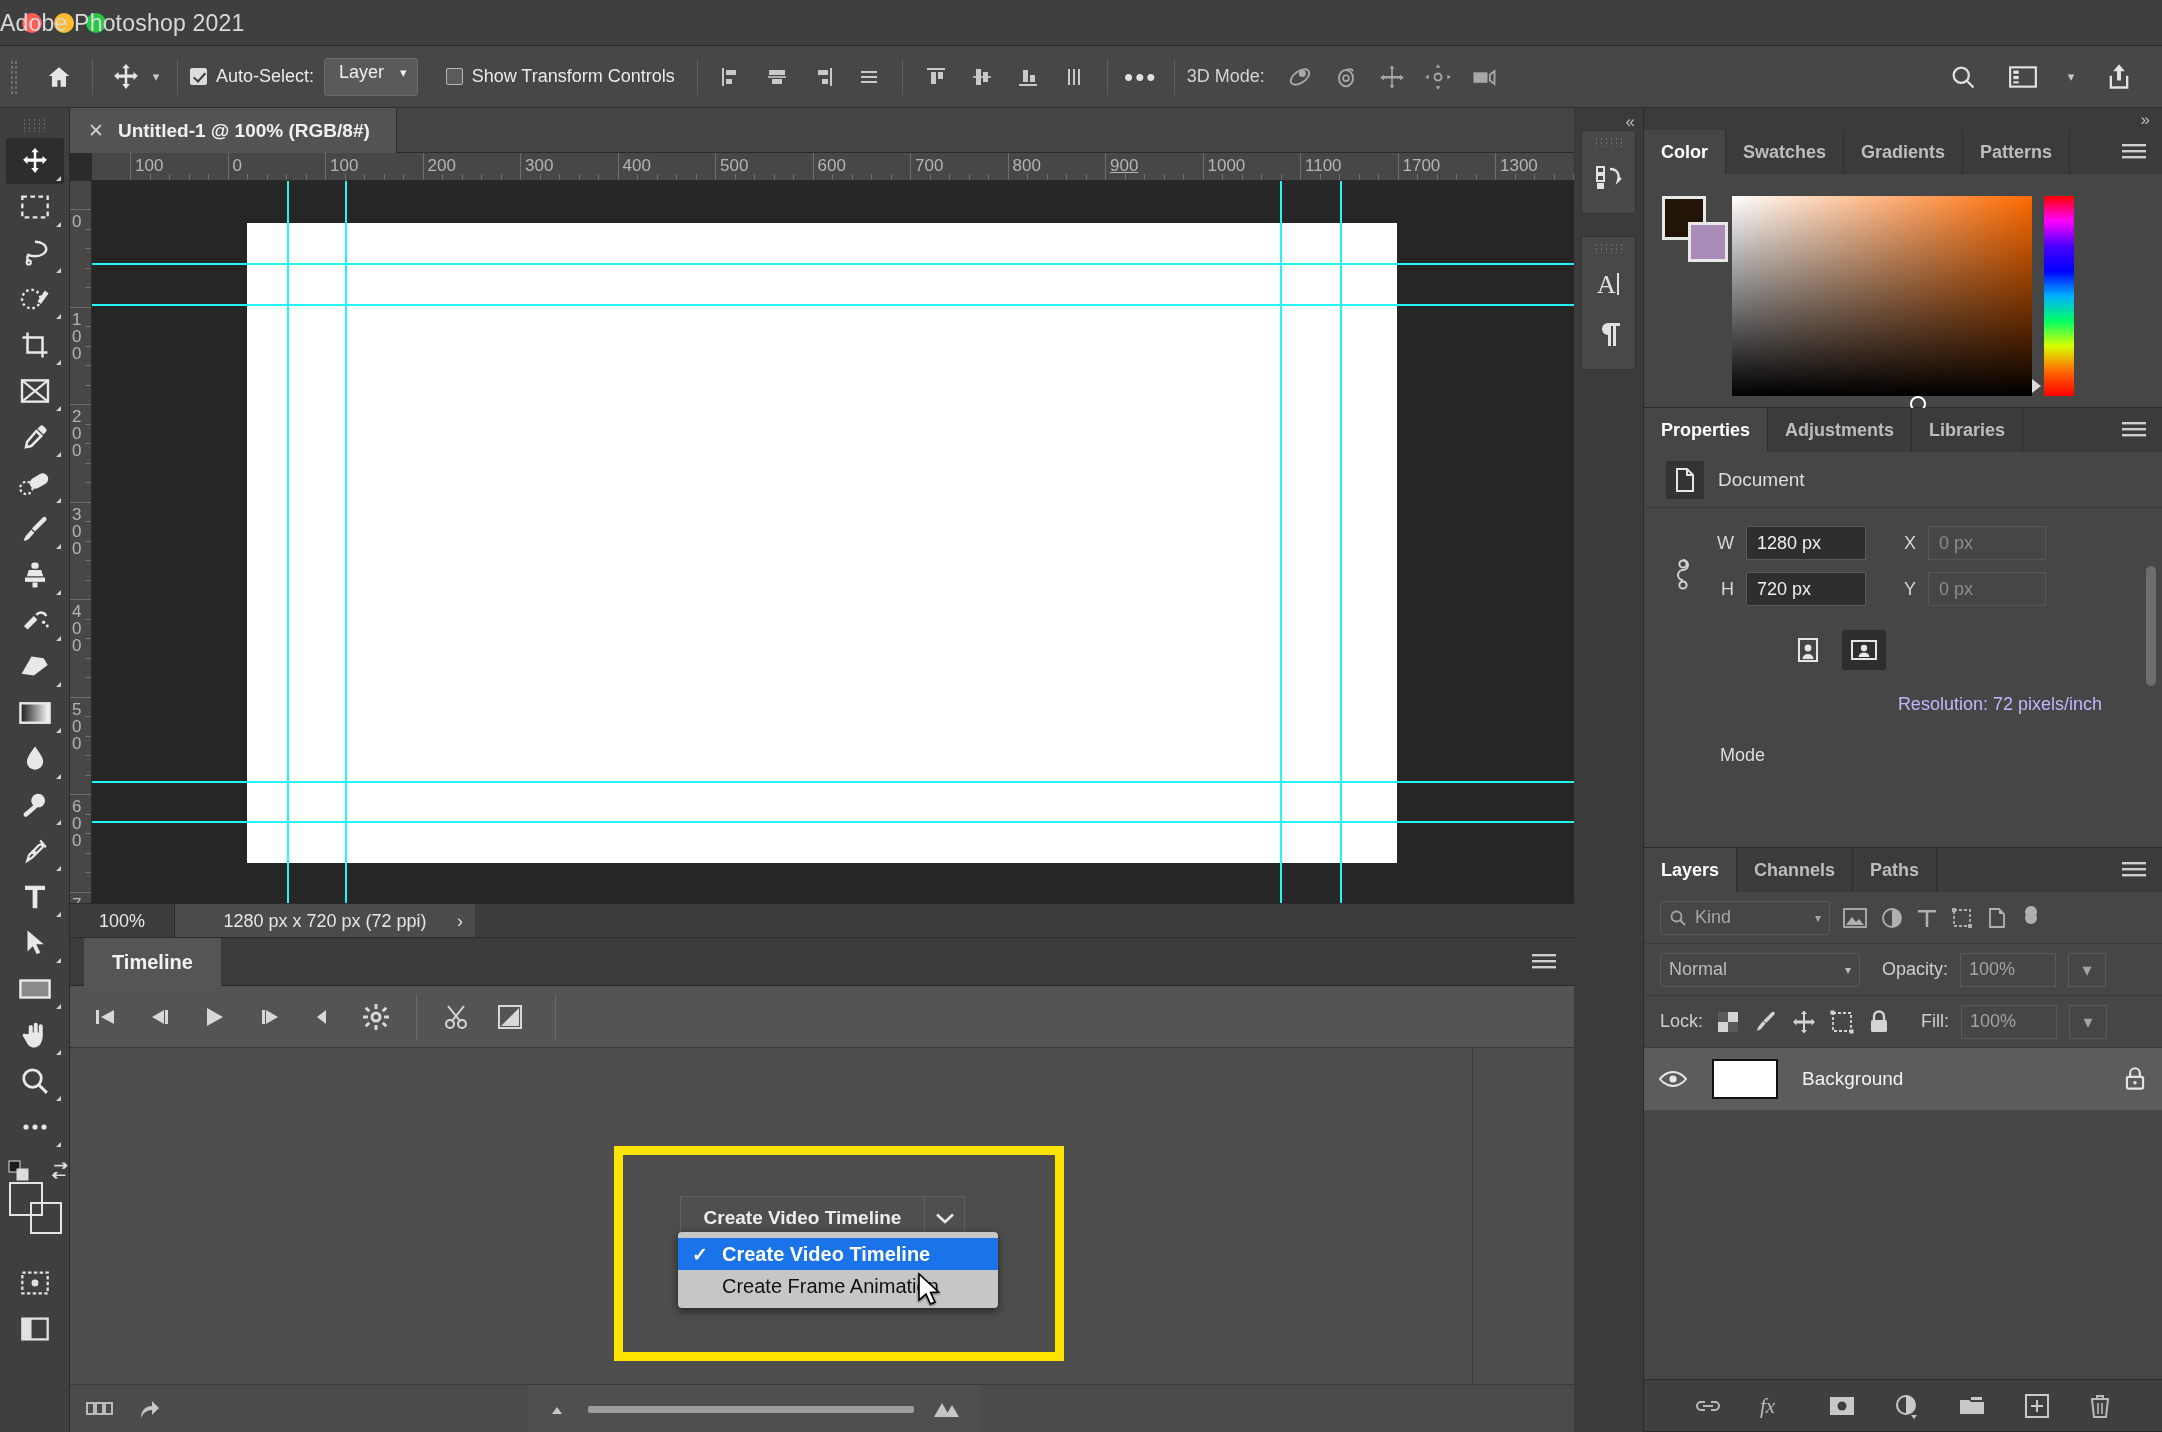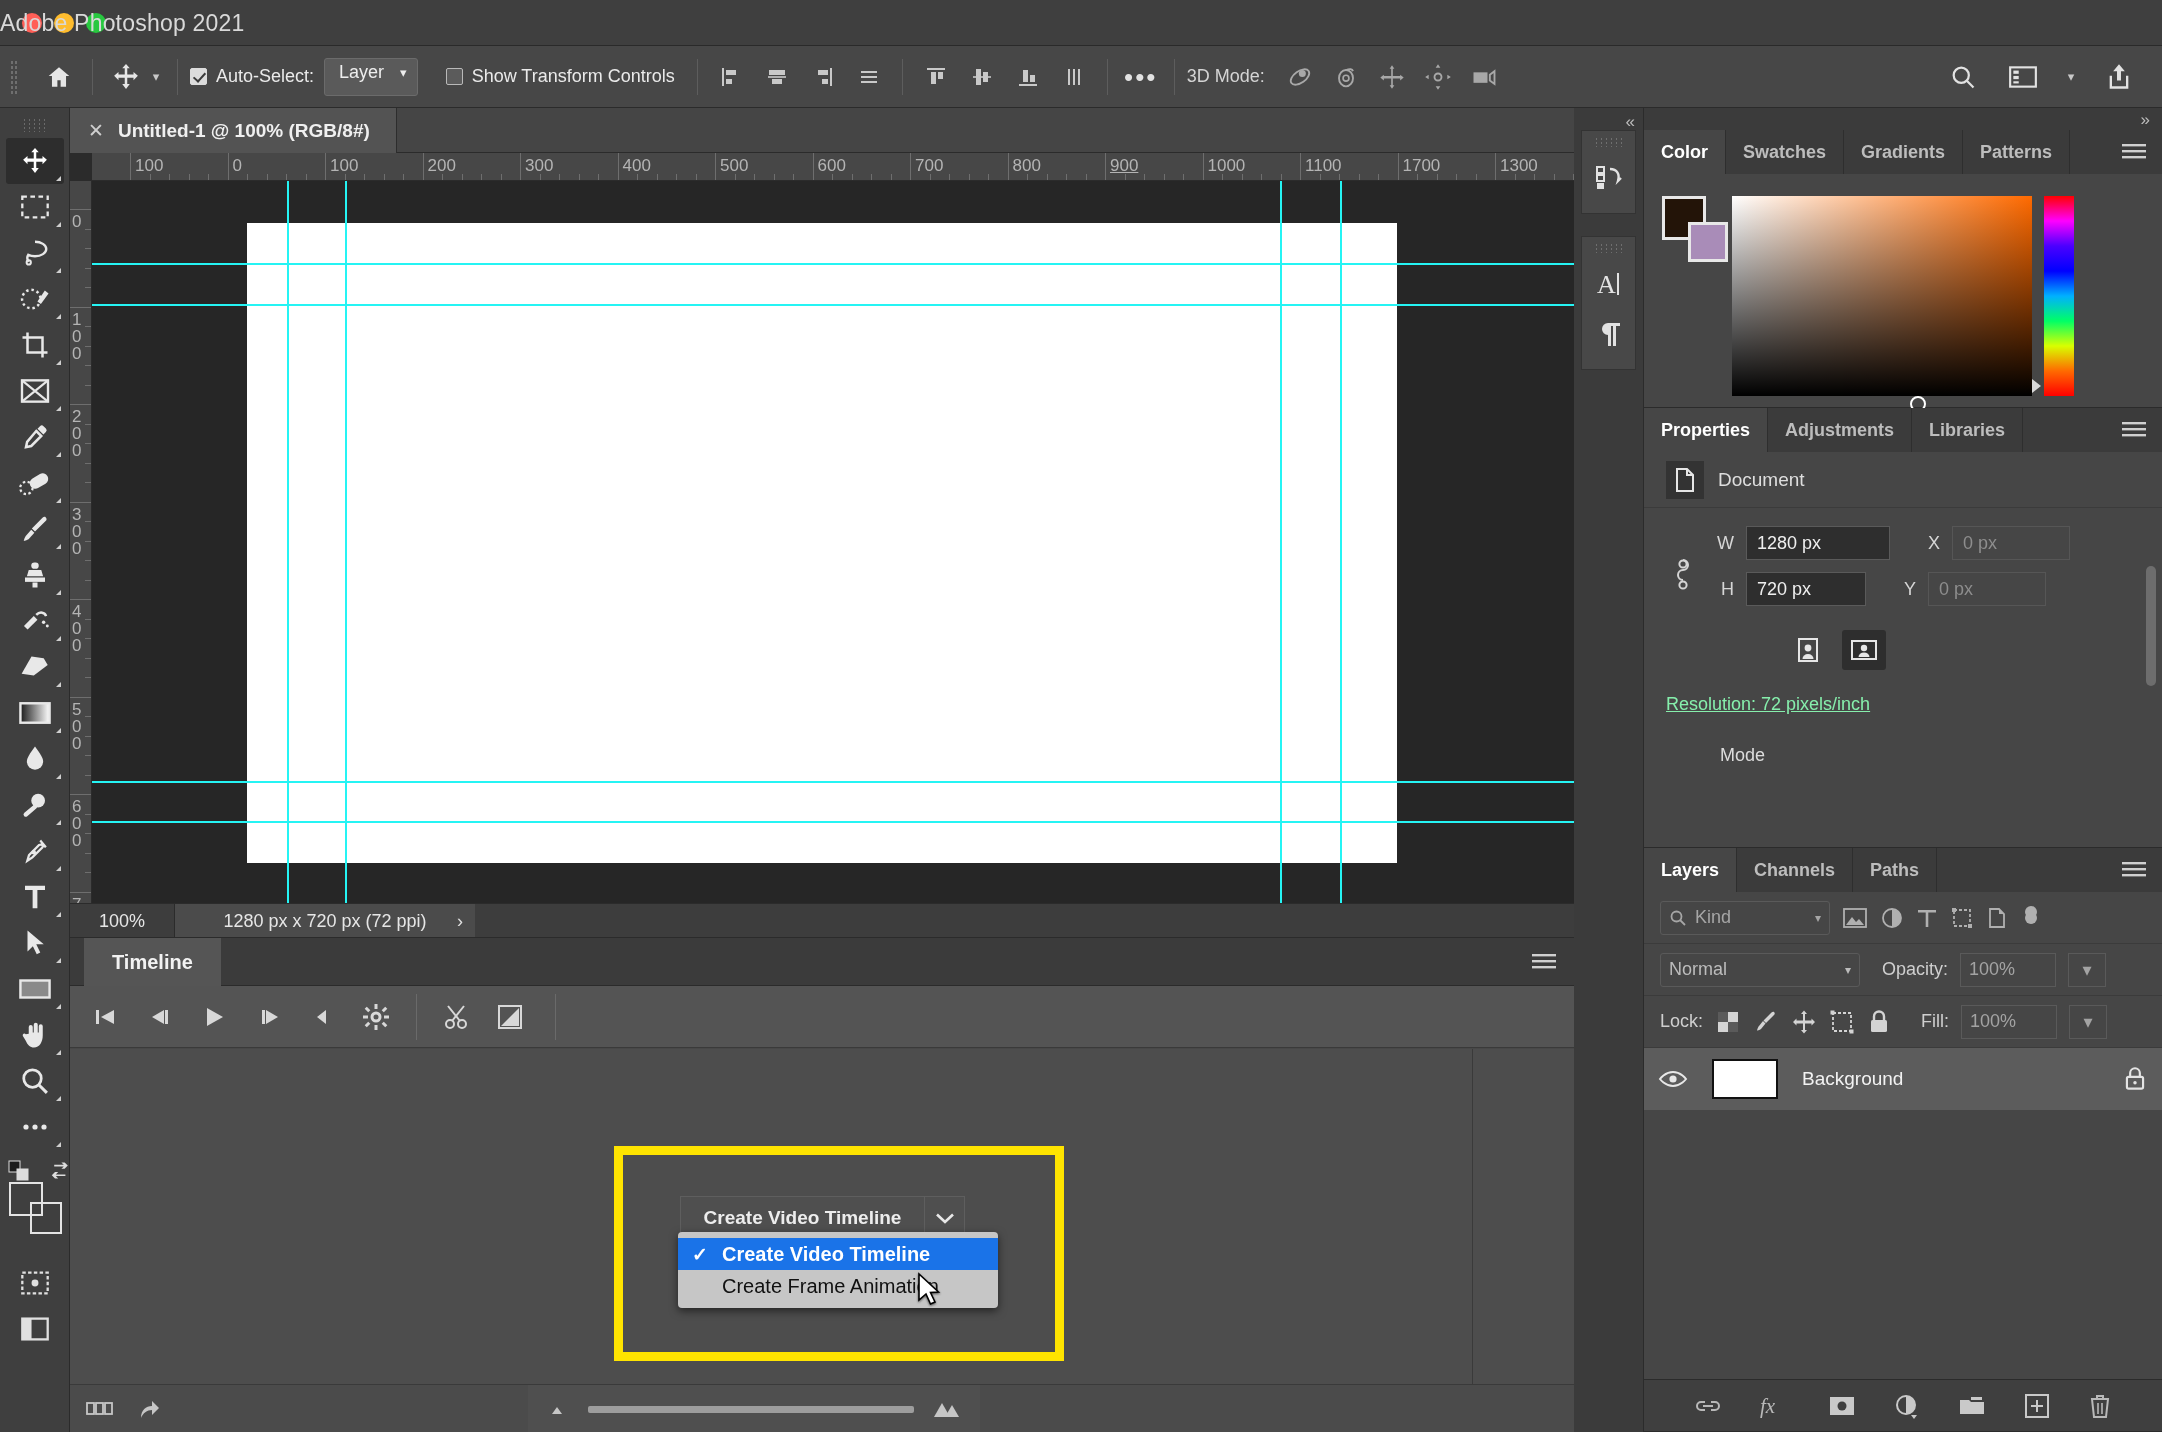--- a/index.html
+++ b/index.html
@@ -990,21 +990,21 @@
           <div style="position:absolute; left:28px; top:30px;">
             <svg width="22" height="38" viewBox="0 0 22 38">
                 <path fill="none" stroke="#d4d4d4" stroke-width="2" d="M11 4a5 5 0 0 1 0 10 5 5 0 0 0 0 10"></path>
                 <circle cx="11" cy="8" r="3.6" fill="none" stroke="#d4d4d4" stroke-width="2"></circle>
                 <circle cx="11" cy="29" r="3.6" fill="none" stroke="#d4d4d4" stroke-width="2"></circle>
               </svg>
           </div>
 
           <div class="prow" style="margin:10px 0 0 46px; gap:12px;">
             <span class="lbl">W</span>
-            <span class="field" style="width:144px">
+            <span class="field" style="width:120px">
                 <span>1280 px</span>
               </span>
             <span class="lbl" style="margin-left:16px">X</span>
             <span class="field ghost" style="width:118px">
                 <span>0 px</span>
               </span>
           </div>
 
           <div class="prow" style="margin:12px 0 0 46px; gap:12px;">
             <span class="lbl">H</span>
@@ -1027,21 +1027,21 @@
             </div>
             <div class="orientbtn on">
               <svg width="30" height="28" viewBox="0 0 30 28">
                   <rect x="3" y="5" width="24" height="18" fill="none" stroke="#e6e6e6" stroke-width="2"></rect>
                   <circle cx="15" cy="12" r="3.2" fill="#e6e6e6"></circle>
                   <path fill="#e6e6e6" d="M9.5 21a5.5 4.6 0 0 1 11 0z"></path>
                 </svg>
             </div>
           </div>
 
-          <div style="text-align:left; color:#86efac; font-size:18px; margin-top:24px; padding-right:60px;text-decoration:underline;">Resolution: 72 pixels/inch</div>
+          <div style="text-align:right; color:#c4b5fd; font-size:18px; margin-top:24px; padding-right:60px;">Resolution: 72 pixels/inch</div>
 
           <div style="color:#dcdcdc; font-size:18px; margin:30px 0 0 54px;">Mode</div>
         </div>
       </div>
     </div>
 
     <div class="panel" style="height:584px; position:relative;">
       <div class="ptabs">
         <div class="ptab act">
             <span>Layers</span>

